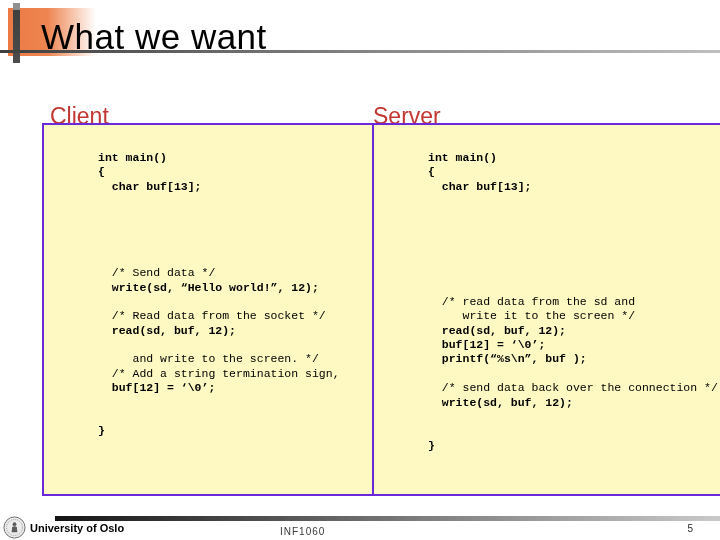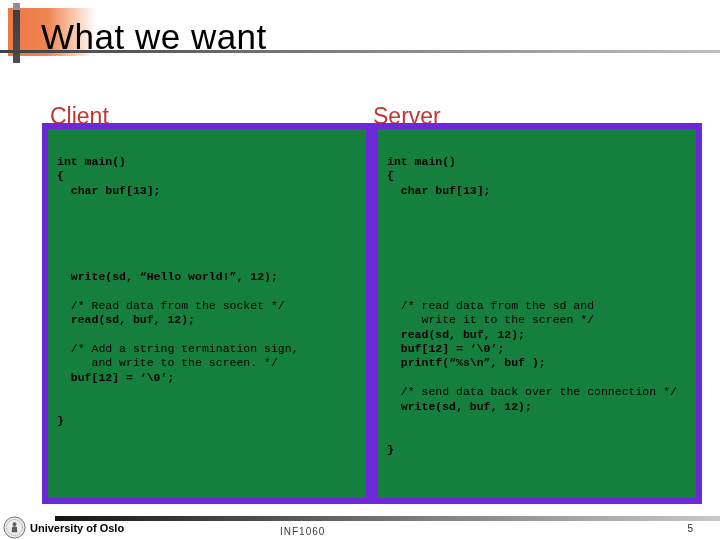--- a/index.html
+++ b/index.html
@@ -31,21 +31,21 @@
   
   .panel-heading {
     position:absolute; top:90px;
     font-size:23px; line-height:24px;
     color:#c23631; white-space:nowrap;margin-top:14px;
   }
   #client-heading { left:50px; }
   #server-heading { left:373px; }
   .code-box {
     position:absolute; top:123px; width:318px; height:369px;
-    border:6px solid #6d28d9; background:#15803d;
+    border:2px solid #6d28d9; background:#fef9c3;padding-left:45px;
   }
   #client-box { left:42px; }
   #server-box { left:372px; }
   .code-block {
     padding:26px 0 0 9px;
     font-family:"Liberation Mono", "DejaVu Sans Mono", monospace;
     font-size:11.5px;
   }
   .code-line {
     height:14.4px; line-height:14.4px;
@@ -85,27 +85,28 @@
 <div class="code-box" id="client-box">
   <div class="code-block">
       <div class="code-line b">int main()</div>
       <div class="code-line b">{</div>
       <div class="code-line b">  char buf[13];</div>
       <div class="code-line">&nbsp;</div>
       <div class="code-line">&nbsp;</div>
       <div class="code-line">&nbsp;</div>
       <div class="code-line">&nbsp;</div>
       <div class="code-line">&nbsp;</div>
+      <div class="code-line">  /* Send data */</div>
       <div class="code-line b">  write(sd, “Hello world!”, 12);</div>
       <div class="code-line">&nbsp;</div>
       <div class="code-line">  /* Read data from the socket */</div>
       <div class="code-line b">  read(sd, buf, 12);</div>
       <div class="code-line">&nbsp;</div>
+      <div class="code-line">     and write to the screen. */</div>
       <div class="code-line">  /* Add a string termination sign,</div>
-      <div class="code-line">     and write to the screen. */</div>
       <div class="code-line b">  buf[12] = ‘\0’;</div>
       <div class="code-line">&nbsp;</div>
       <div class="code-line">&nbsp;</div>
       <div class="code-line b">}</div>
     </div>
 </div>
 
 <div class="panel-heading" id="server-heading">Server</div>
 <div class="code-box" id="server-box">
   <div class="code-block">

